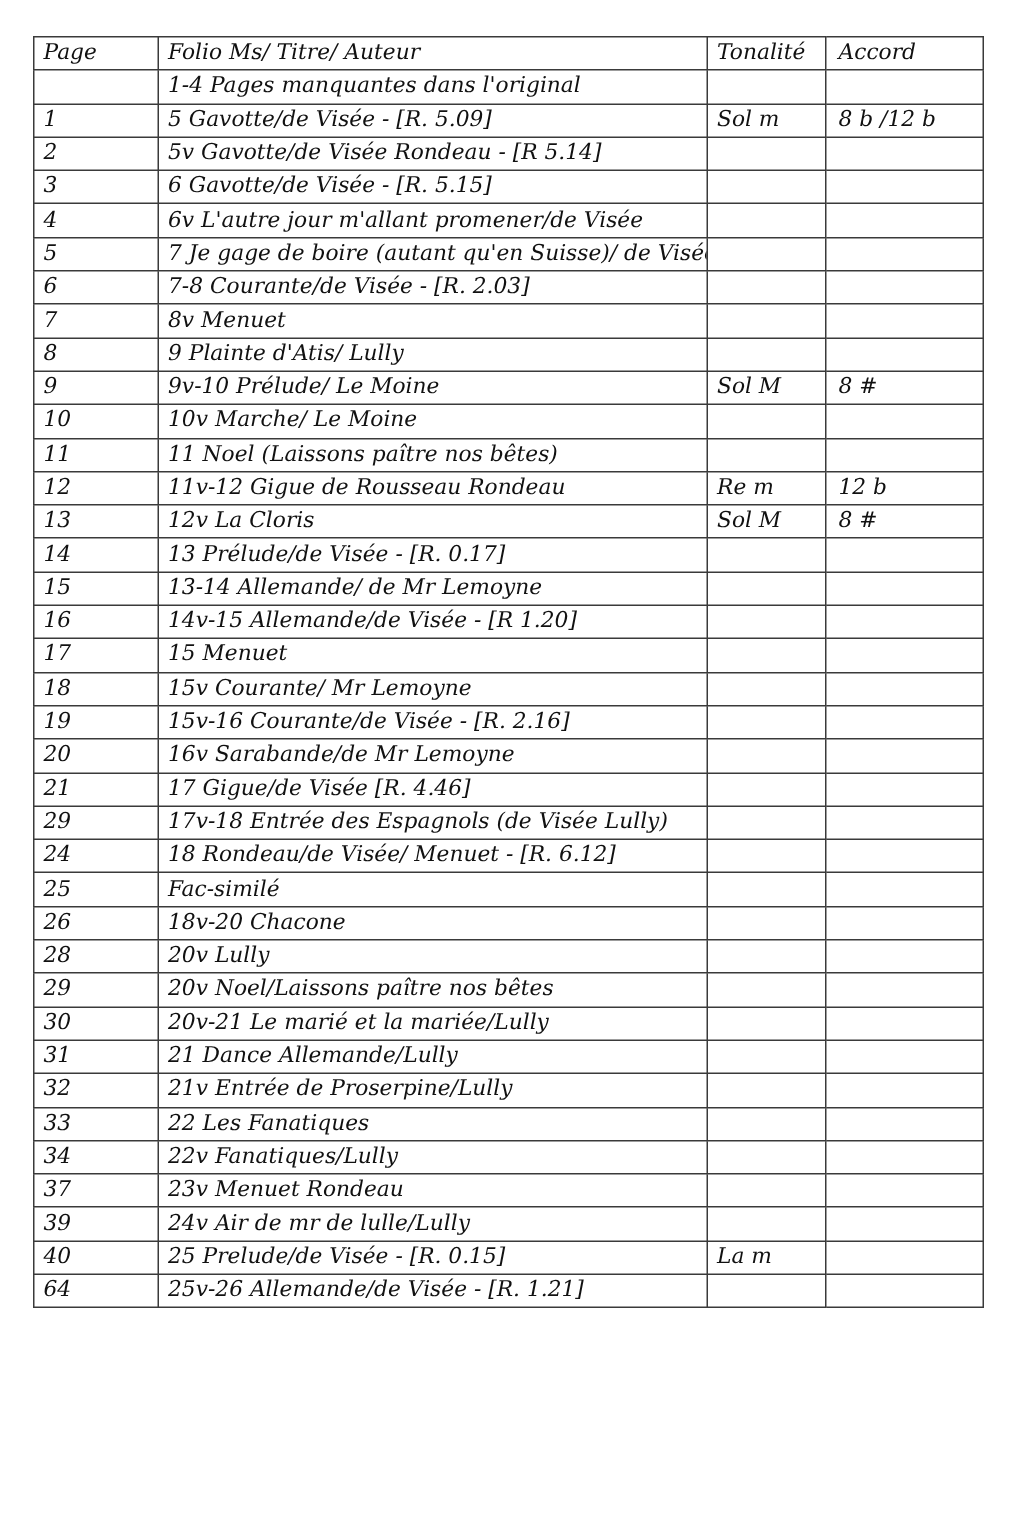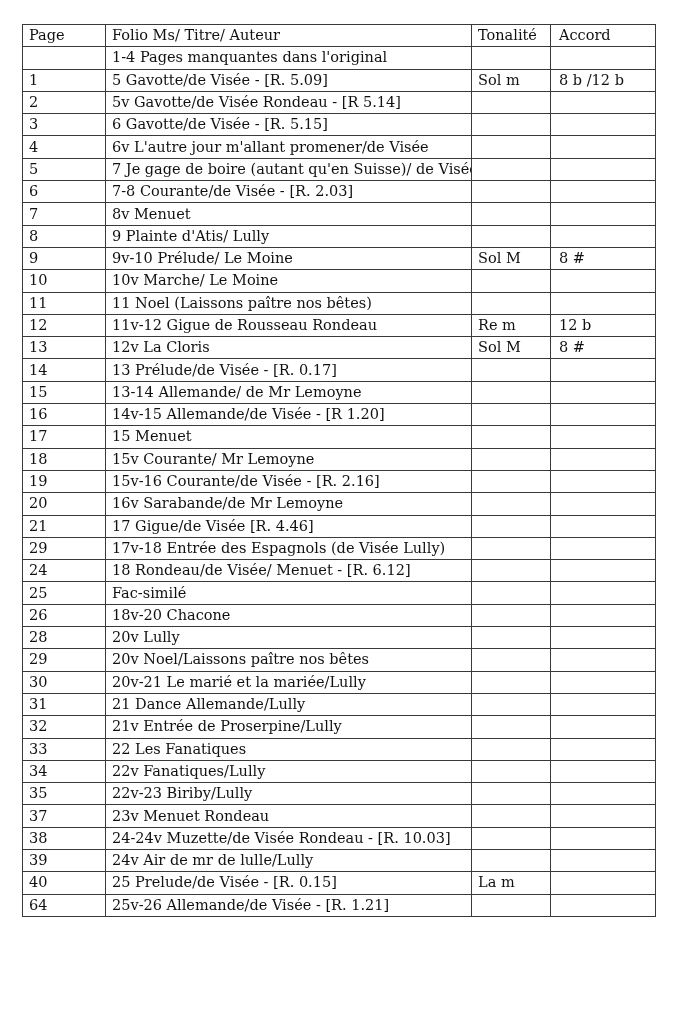--- a/index.html
+++ b/index.html
@@ -1,20 +1,21 @@
 <!DOCTYPE html>
 <html><head>
 <meta charset="utf-8">
 <style>
   html, body { margin: 0; padding: 0; background: #ffffff; }
   body { width: 676px; height: 1024px; position: relative; overflow: hidden; }
   .doc { position: absolute; left: 22px; top: 24px; }
   table.toc {
     border-collapse: collapse;
     font-family: "DejaVu Serif", "Liberation Serif", serif;
+    font-style: italic;
     font-size: 14.5px;
     color: #111;
     table-layout: fixed;
     width: 633px;
   }
   table.toc td {
     border: 1px solid #3a3a3a;
     height: 21.3px;
     padding: 0 0 0 6px;
     line-height: 21px;
@@ -238,34 +239,22 @@
           <td></td>
           <td class="acc"></td>
         </tr>
         <tr>
           <td>34</td>
           <td>22v Fanatiques/Lully</td>
           <td></td>
           <td class="acc"></td>
         </tr>
         <tr>
-          <td>35</td>
-          <td>22v-23 Biriby/Lully</td>
-          <td></td>
-          <td class="acc"></td>
-        </tr>
-        <tr>
           <td>37</td>
           <td>23v Menuet Rondeau</td>
-          <td></td>
-          <td class="acc"></td>
-        </tr>
-        <tr>
-          <td>38</td>
-          <td>24-24v Muzette/de Visée Rondeau - [R. 10.03]</td>
           <td></td>
           <td class="acc"></td>
         </tr>
         <tr>
           <td>39</td>
           <td>24v Air de mr de lulle/Lully</td>
           <td></td>
           <td class="acc"></td>
         </tr>
         <tr>

